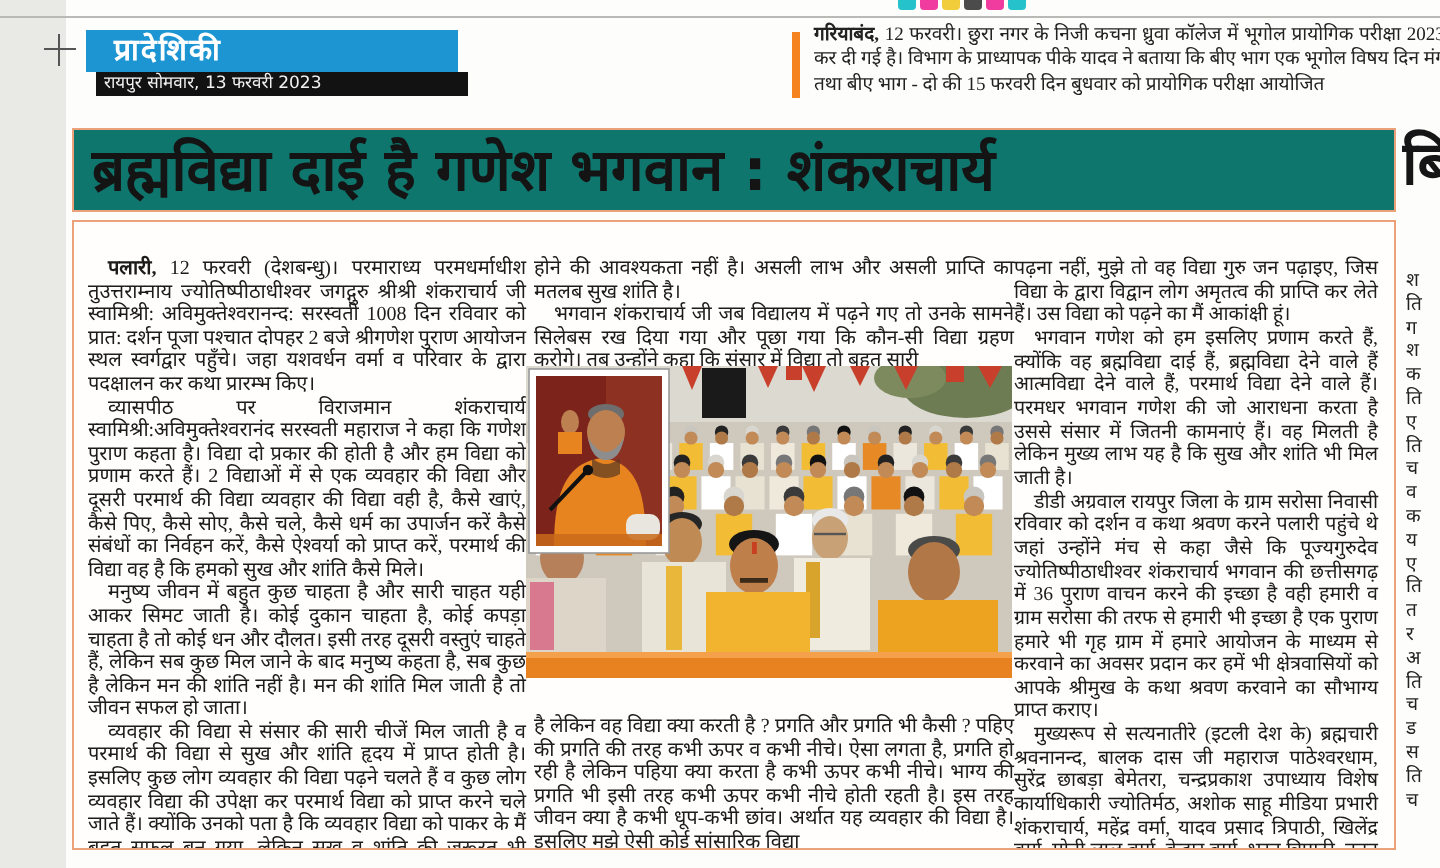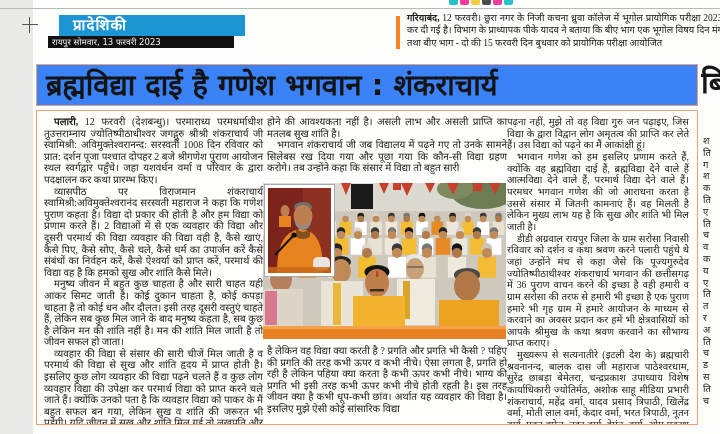--- a/index.html
+++ b/index.html
@@ -11,40 +11,40 @@
   
   .regmark{position:absolute;}
   .regmark .h{position:absolute;left:0;top:7px;width:16px;height:1px;background:#555;}
   .regmark .v{position:absolute;left:7px;top:0;width:1px;height:16px;background:#555;}
   
   .wm{position:absolute;left:449px;top:0;height:5px;display:flex;gap:2px;}
   .wm span{display:block;width:9px;height:5px;border-radius:0 0 2px 2px;opacity:.85;}
   
   .masthead-blue{position:absolute;left:43px;top:15px;width:186px;height:21px;background:#1e95d3;
       color:#fff;font-family:"DejaVu Sans","Liberation Sans",sans-serif;font-weight:bold;
-      font-size:15px;line-height:21px;padding-left:14px;box-sizing:border-box;letter-spacing:1px;margin-left:16px;}
+      font-size:15px;line-height:21px;padding-left:14px;box-sizing:border-box;letter-spacing:1px;}
   .masthead-strip{position:absolute;left:48px;top:36px;width:186px;height:12px;background:#121212;
       color:#f2f2f2;font-size:8.5px;line-height:12px;padding-left:4px;box-sizing:border-box;
       font-family:"DejaVu Sans","Liberation Sans",sans-serif;}
   
   .brief-head{position:absolute;left:240px;top:14px;width:150px;text-align:right;
       font-weight:bold;font-size:13px;line-height:17px;color:#111;}
   .brief-div{position:absolute;left:396px;top:16px;width:4px;height:33px;background:#f5831f;}
   .brief-body{position:absolute;left:407px;top:12px;width:334px;font-size:9.5px;line-height:12.3px;
       text-align:justify;color:#222;}
   .brief-body b{font-weight:bold;}
   
   .headline-box{position:absolute;left:36px;top:64px;width:662px;height:42px;box-sizing:border-box;
-      border:1px solid #eba27b;background:#3b82f6;overflow:hidden;}
+      border:1px solid #eba27b;background:#0f766e;overflow:hidden;}
   .headline{white-space:nowrap;font-family:"DejaVu Sans","Liberation Sans",sans-serif;
       font-weight:bold;font-size:29px;line-height:40px;color:#141414;padding-left:9px;}
   
   .body-box{position:absolute;left:36px;top:110px;width:662px;height:315px;box-sizing:border-box;
       border:1px solid #eba27b;background:#fffefc;overflow:hidden;}
-  .col{position:absolute;font-size:10px;line-height:11.6px;text-align:justify;color:#1b1b1b;}
+  .col{position:absolute;font-size:10px;line-height:11.6px;text-align:justify;color:#1b1b1b;margin-top:13px;}
   .col p{margin:0;text-indent:10px;}
   .col p.noindent{text-indent:0;}
   .col .lead{font-weight:bold;}
   .subhead{font-weight:bold;text-indent:0 !important;
       font-family:"DejaVu Sans","Liberation Sans",sans-serif;font-size:9.6px;}
   .col-left{left:7px;top:5px;width:219px;height:302px;}
   .col-center-top{left:230px;top:5px;width:240px;height:68px;}
   .col-center-bottom{left:230px;top:234px;width:240px;height:76px;}
   .col-right{left:470px;top:5px;width:182px;height:304px;font-size:9.8px;line-height:11.65px;}
   

